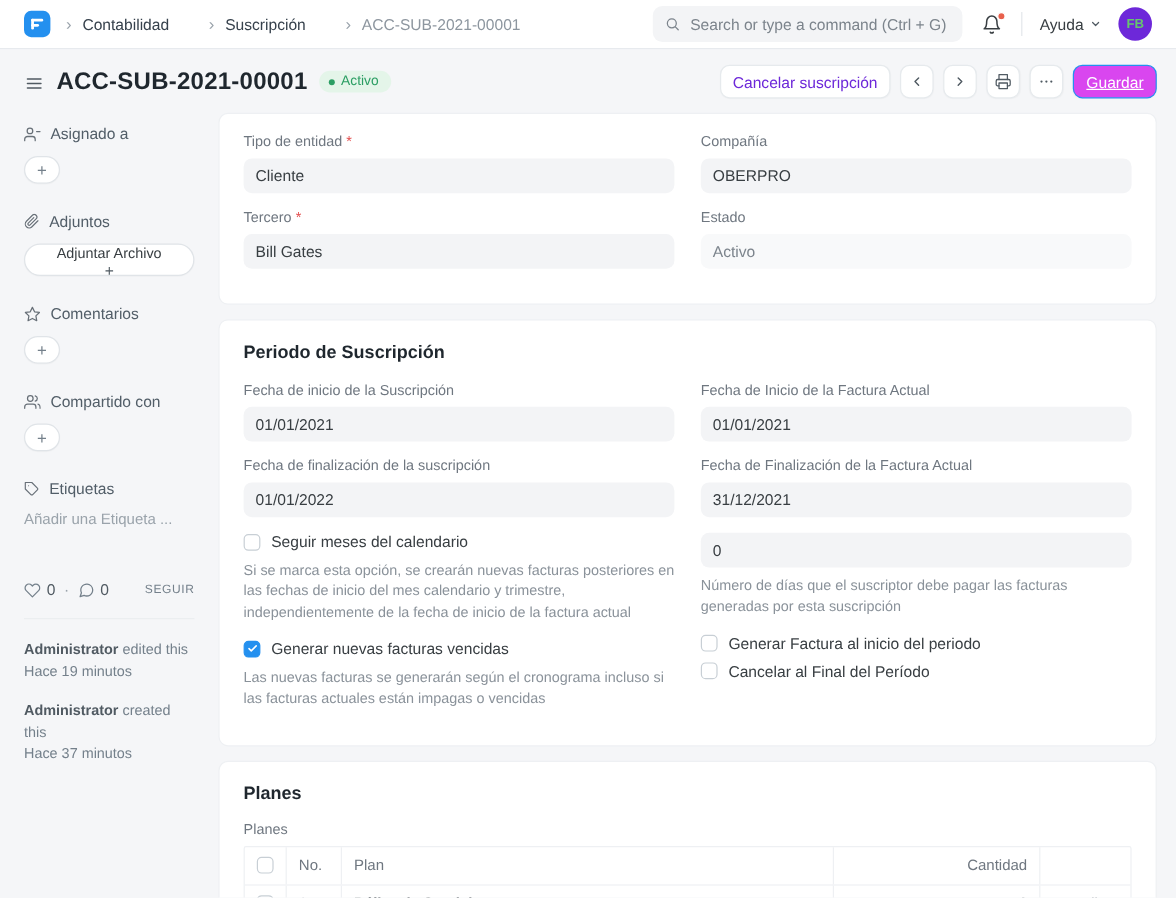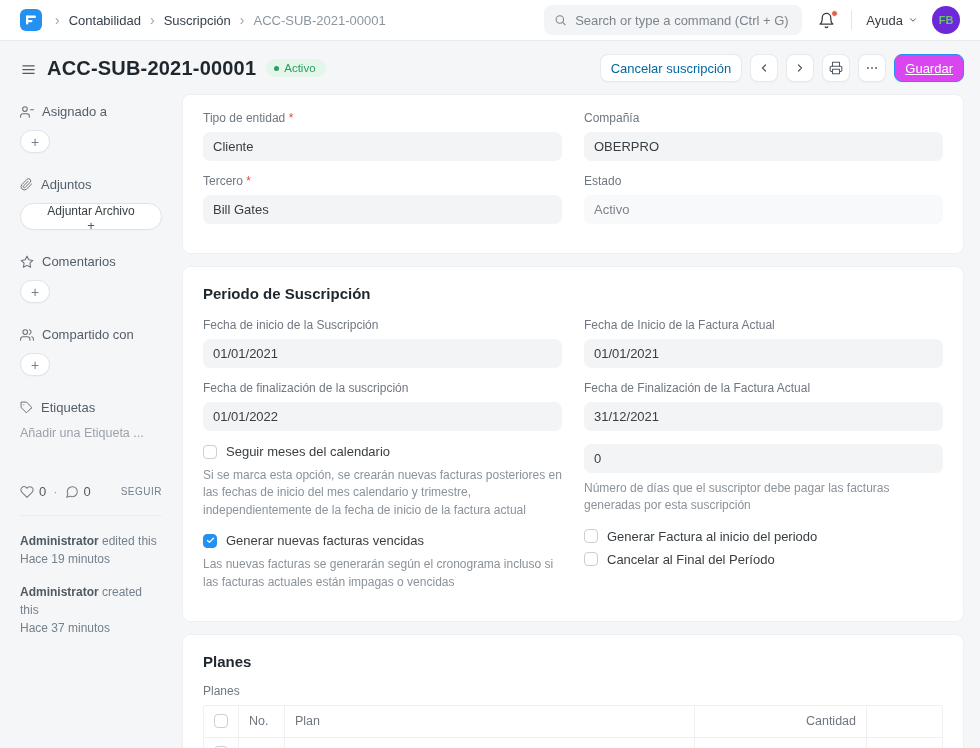--- a/index.html
+++ b/index.html
@@ -14,21 +14,21 @@
   .navbar {
     height:41px; background:#fff; border-bottom:1px solid #e7eaee;
     display:flex; align-items:center; justify-content:space-between;
     padding:0 20px;
   }
   .nav-left { display:flex; align-items:center; gap:4px; }
   .logo {
     width:22px; height:22px; border-radius:6px; background:#2490ef;
     display:flex; align-items:center; justify-content:center; cursor:pointer;
   }
-  .crumbs { display:flex; align-items:flex-start; }
+  .crumbs { display:flex; align-items:flex-start;gap:24px; }
   .crumb {
     color:#36414c; font-size:13px; text-decoration:none; cursor:pointer;
     white-space:nowrap;
   }
   .crumb::before { content:"›"; color:#9aa3ab; margin:0 9px; font-size:14px; }
   .crumb.muted { color:#8d969f; }
   .nav-right { display:flex; align-items:center; gap:14px; }
   .searchbox {
     width:258px; height:30px; background:#f3f4f6; border-radius:8px;
     display:flex; align-items:center; gap:8px; padding:0 10px;
@@ -61,21 +61,21 @@
   .hamburger { color:#505a62; cursor:pointer; padding-top:2px; }
   .title { font-size:20px; font-weight:700; color:#1f272e; letter-spacing:.2px; }
   .badge {
     background:#e4f5e9; color:#2b9e63; font-size:11.5px; font-weight:500;
     border-radius:10px; padding:3px 10px 3px 8px; display:flex; align-items:center; gap:5px;
   }
   .badge .dot { width:5px; height:5px; border-radius:50%; background:#2b9e63; }
   .actions { display:flex; align-items:center; gap:8px; }
   .btn {
     height:28px; background:#fff; border:1px solid #e6eaed; border-radius:8px;
-    font-family:inherit; font-size:13px; color:#0369a1; padding:0 10px; cursor:pointer;
+    font-family:inherit; font-size:13px; color:#6d28d9; padding:0 10px; cursor:pointer;
     display:flex; align-items:center; justify-content:center;
     box-shadow:0 .5px 1px rgba(0,0,0,.03);
   }
   .btn-icon { width:28px; padding:0; color:#505a62; }
   .btn-primary { background:#d946ef; border-color:#2490ef; color:#fff;text-decoration:underline; }
 
   
   .layout { display:flex; gap:20px; }
   .sidebar { width:142px; flex-shrink:0; padding-top:10px; }
   .main { flex:1; min-width:0; }

